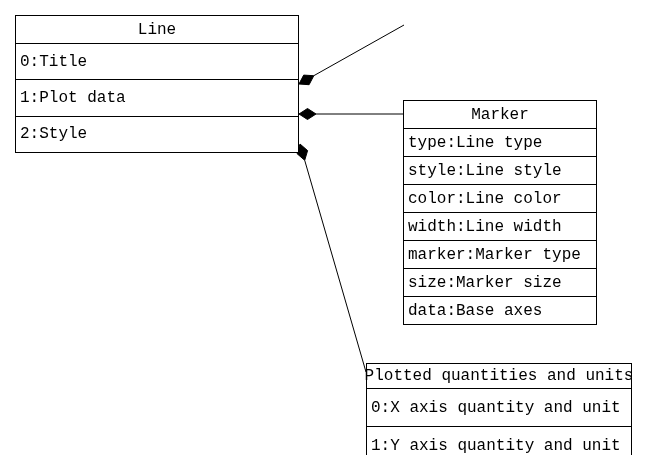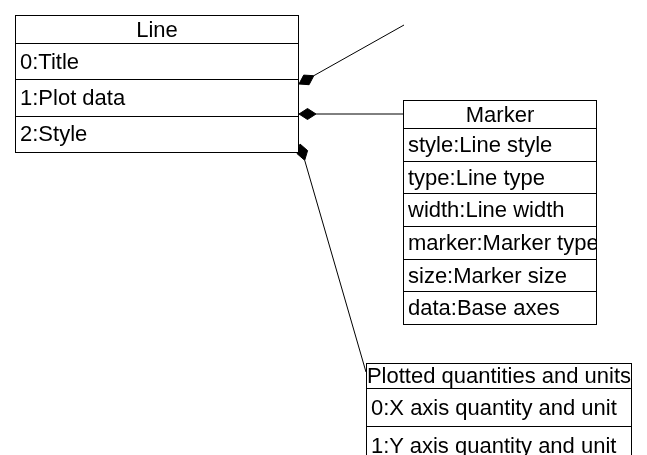--- a/index.html
+++ b/index.html
@@ -11,22 +11,22 @@
   html, body {
     margin: 0;
     padding: 0;
     background: var(--bg);
   }
   .canvas {
     position: relative;
     width: 647px;
     height: 455px;
     background: var(--bg);
-    font-family: Liberation Sans, sans-serif;
-    font-size: 22px;
+    font-family: Liberation Mono, monospace;
+    font-size: 16px;
     color: var(--fg);
     overflow: hidden;
   }
   .connectors {
     position: absolute;
     left: 0;
     top: 0;
     width: 647px;
     height: 455px;
   }
@@ -102,22 +102,23 @@
   <div class="class-box" id="box-line">
     <div class="title">Line</div>
     <div class="row">0:Title</div>
     <div class="row">1:Plot data</div>
     <div class="row">2:Style</div>
   </div>
 
 
   <div class="class-box" id="box-style">
     <div class="title">Marker</div>
+    <div class="row">type:Line type</div>
     <div class="row">style:Line style</div>
-    <div class="row">type:Line type</div>
+    <div class="row">color:Line color</div>
     <div class="row">width:Line width</div>
     <div class="row">marker:Marker type</div>
     <div class="row">size:Marker size</div>
     <div class="row">data:Base axes</div>
   </div>
 
   <div class="class-box" id="box-plotted">
     <div class="title short">Plotted quantities and units</div>
     <div class="row">0:X axis quantity and unit</div>
     <div class="row">1:Y axis quantity and unit</div>

